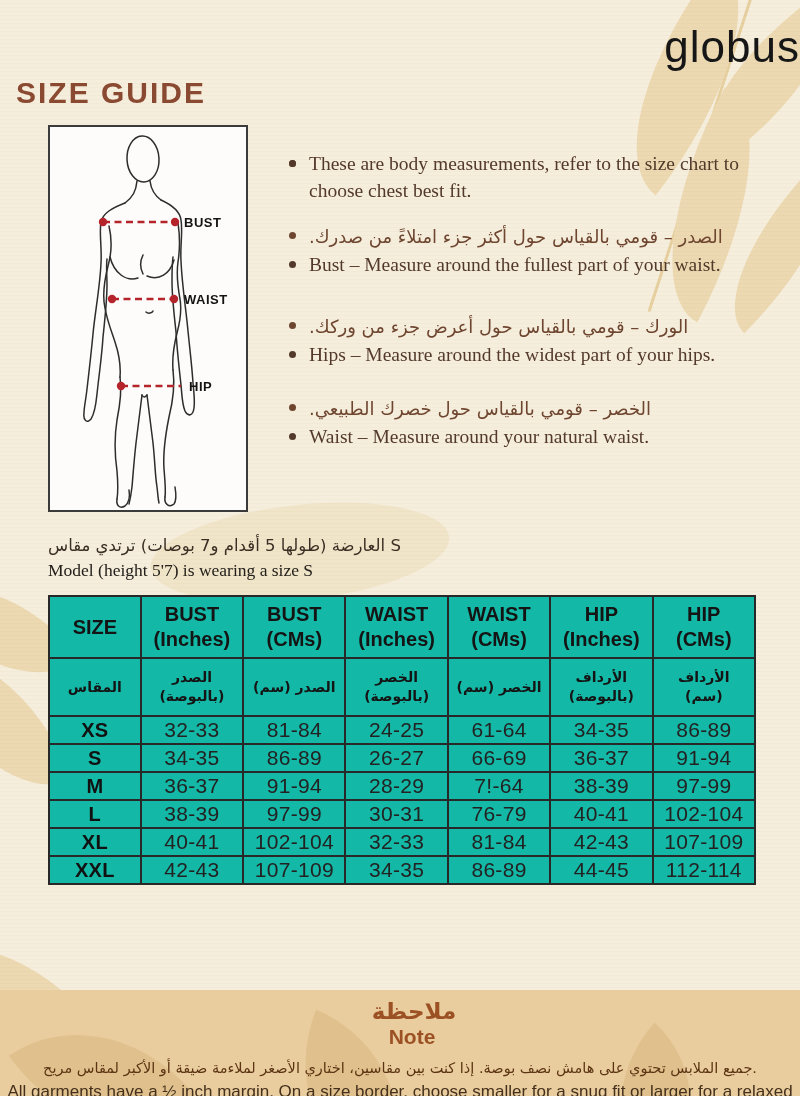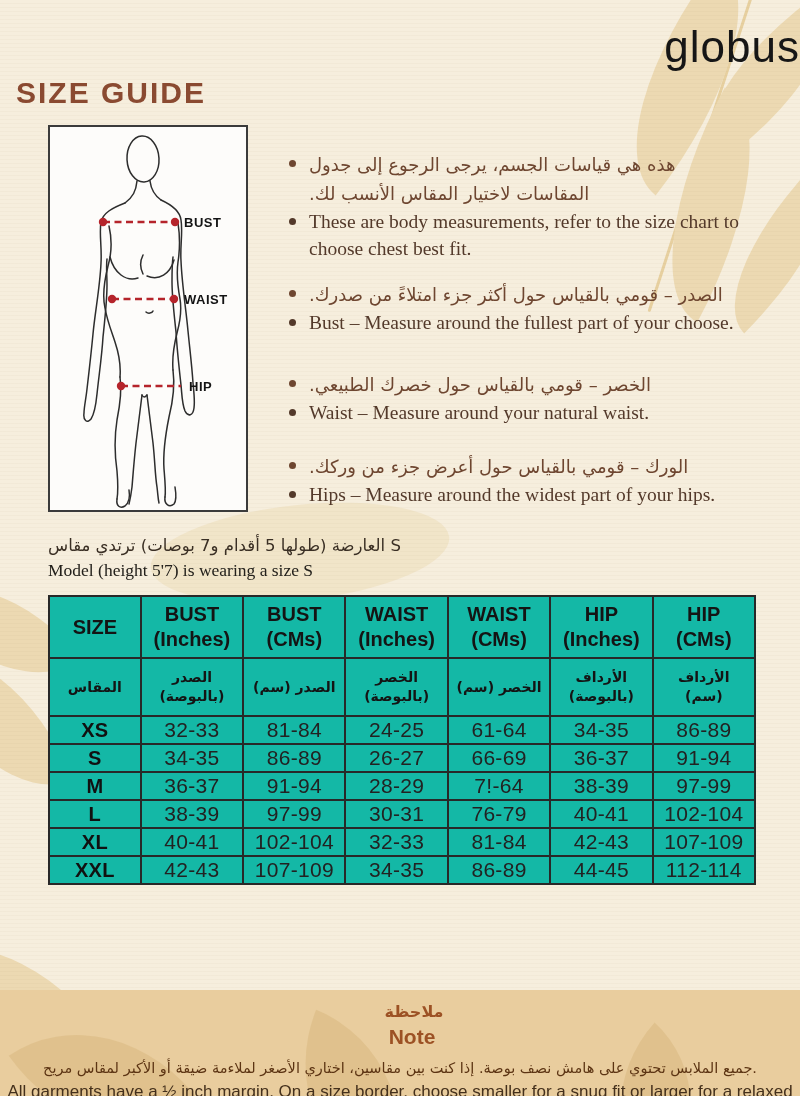--- a/index.html
+++ b/index.html
@@ -47,21 +47,21 @@
   .size-table th,.size-table td{border:2px solid var(--table-border);text-align:center;vertical-align:middle;}
   .size-table thead tr.en th{height:62px;font-size:20px;font-weight:700;color:#141414;line-height:25px;}
   .size-table thead tr.ar th{height:58px;font-family:"DejaVu Sans",sans-serif;
     font-size:14px;font-weight:700;color:#141414;line-height:19px;padding:2px 4px;direction:rtl;}
   .size-table tbody td{height:28px;font-size:21px;color:#222;letter-spacing:.3px;}
   .size-table tbody td.size-cell{font-weight:700;font-size:20px;color:#111;}
 
   .note{position:absolute;left:0;top:990px;width:800px;height:106px;background:var(--note-bg);
     overflow:hidden;z-index:3;text-align:center;}
   .note .inner{position:relative;z-index:2;padding-top:9px;}
-  .note-head-ar{font-family:"DejaVu Sans",sans-serif;font-size:16px;font-weight:700;color:var(--note-head);line-height:25px;margin-left:28px;}
+  .note-head-ar{font-family:"DejaVu Sans",sans-serif;font-size:23px;font-weight:700;color:var(--note-head);line-height:25px;margin-left:28px;}
   .note-head-en{font-size:21px;font-weight:700;color:var(--note-head);line-height:26px;margin-left:24px;}
   .note-body-ar{font-family:"DejaVu Sans",sans-serif;font-size:14.5px;color:#5c3413;line-height:24px;margin-top:6px;}
   .note-body-en{font-size:17px;color:#44301c;line-height:23px;}
 </style>
 </head>
 <body>
 
 <div class="page">
 
   <div class="stem" style="left:700px;top:-20px;width:3px;height:340px;transform:rotate(18deg);"></div>
@@ -114,34 +114,34 @@
       <g font-family="Liberation Sans, sans-serif" font-size="13" font-weight="bold" fill="#141414" letter-spacing="0.5">
         <text x="134" y="100">BUST</text>
         <text x="134" y="177">WAIST</text>
         <text x="139" y="264">HIP</text>
       </g>
     </svg>
   </div>
 
   <div class="bullets" id="instructions">
       <div class="bullet-group">
-        <div class="bullet-item ar"><span class="dot"></span><span>هذه هي قياسات الجسم، يرجى الرجوع إلى جدول المقاسات لاختيار المقاس الأنسب لك.</span></div>
+        <div class="bullet-item ar"><span class="dot"></span></div>
         <div class="bullet-item en"><span class="dot"></span><span>These are body measurements, refer to the size chart to choose chest best fit.</span></div>
       </div>
       <div class="bullet-group">
         <div class="bullet-item ar"><span class="dot"></span><span>الصدر – قومي بالقياس حول أكثر جزء امتلاءً من صدرك.</span></div>
-        <div class="bullet-item en"><span class="dot"></span><span>Bust – Measure around the fullest part of your choose.</span></div>
+        <div class="bullet-item en"><span class="dot"></span><span>Bust – Measure around the fullest part of your waist.</span></div>
+      </div>
+      <div class="bullet-group">
+        <div class="bullet-item ar"><span class="dot"></span><span>الورك – قومي بالقياس حول أعرض جزء من وركك.</span></div>
+        <div class="bullet-item en"><span class="dot"></span><span>Hips – Measure around the widest part of your hips.</span></div>
       </div>
       <div class="bullet-group">
         <div class="bullet-item ar"><span class="dot"></span><span>الخصر – قومي بالقياس حول خصرك الطبيعي.</span></div>
         <div class="bullet-item en"><span class="dot"></span><span>Waist – Measure around your natural waist.</span></div>
-      </div>
-      <div class="bullet-group">
-        <div class="bullet-item ar"><span class="dot"></span><span>الورك – قومي بالقياس حول أعرض جزء من وركك.</span></div>
-        <div class="bullet-item en"><span class="dot"></span><span>Hips – Measure around the widest part of your hips.</span></div>
       </div>
     </div>
 
   <div class="model-info">
     <div class="model-ar">العارضة (طولها 5 أقدام و7 بوصات) ترتدي مقاس S</div>
     <div class="model-en">Model (height 5'7) is wearing a size S</div>
   </div>
 
   <table class="size-table">
     <colgroup>

